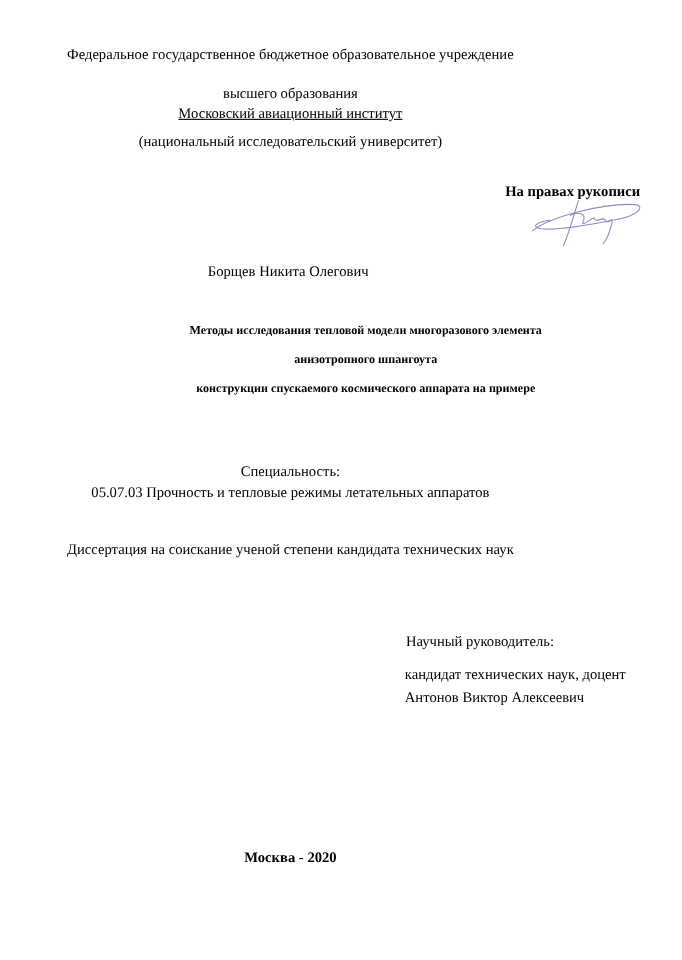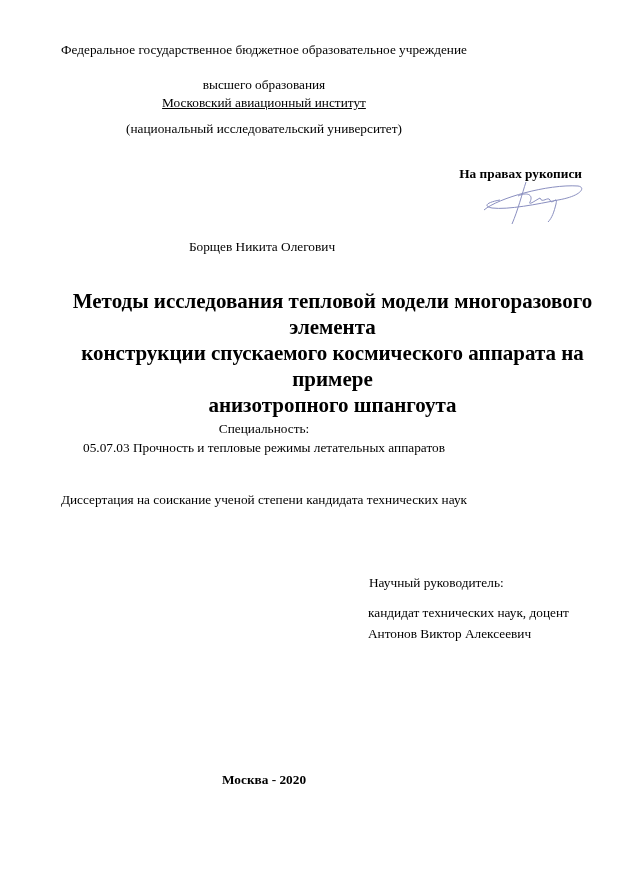--- a/index.html
+++ b/index.html
@@ -1,21 +1,21 @@
 <!DOCTYPE html>
 <html><head>
 <meta charset="utf-8">
 <style>
   html, body { margin:0; padding:0; background:#ffffff; }
   body { width:620px; height:873px; position:relative; overflow:hidden;
          font-family:"Liberation Serif", "DejaVu Serif", serif; color:#000; }
   .line { position:absolute; left:0; width:528px; text-align:center; font-size:13.3px; white-space:nowrap; }
   .abs { position:absolute; font-size:13.3px; white-space:nowrap;margin-top:20px; }
   .bold { font-weight:bold; }
-  .title { position:absolute; left:60px; width:545px; text-align:center; font-weight:bold; font-size:21px; line-height:26px; }
+  .title { position:absolute; left:60px; width:545px; text-align:center; font-weight:bold; font-size:11px; line-height:26px; }
   .sig { position:absolute; left:478px; top:176px; width:110px; height:52px; }
 </style>
 </head>
 <body>
 
 <div>
   <div class="line" style="top:42px;">Федеральное государственное бюджетное образовательное учреждение</div>
   <div class="line" style="top:77px;">высшего образования</div>
   <div class="line" style="top:95px;text-decoration:underline;">Московский авиационный институт</div>
   <div class="line" style="top:121px;">(национальный исследовательский университет)</div>
@@ -24,22 +24,22 @@
 
   <svg class="sig" viewBox="0 0 110 52">
     <path d="M6 34 C 20 22, 70 8, 100 10 C 108 11, 104 20, 80 24 C 60 28, 30 34, 14 32 C 4 30, 10 26, 22 24" fill="none" stroke="#8a8fc0" stroke-width="1"></path>
     <path d="M48 6 C 44 18, 40 34, 34 48 M40 20 C 48 16, 56 18, 52 26 C 50 30, 58 24, 62 22 C 64 28, 70 20, 72 24 C 74 30, 80 18, 78 28 C 76 36, 74 42, 70 46" fill="none" stroke="#8a8fc0" stroke-width="1"></path>
   </svg>
 
   <div class="line" style="top:239px; left:-2px;">Борщев Никита Олегович</div>
 
   <div class="title" style="top:288px;">
     <div>Методы исследования тепловой модели многоразового элемента</div>
+    <div>анизотропного шпангоута</div>
     <div>конструкции спускаемого космического аппарата на примере</div>
-    <div>анизотропного шпангоута</div>
   </div>
 
   <div class="line" style="top:421px;">Специальность:</div>
   <div class="line" style="top:440px;">05.07.03 Прочность и тепловые режимы летательных аппаратов</div>
 
   <div class="line" style="top:492px;">Диссертация на соискание ученой степени кандидата технических наук</div>
 
   <div class="abs" style="top:555px; left:369px;">Научный руководитель:</div>
   <div class="abs" style="top:585px; left:368px;">кандидат технических наук, доцент</div>
   <div class="abs" style="top:606px; left:368px;">Антонов Виктор Алексеевич</div>

